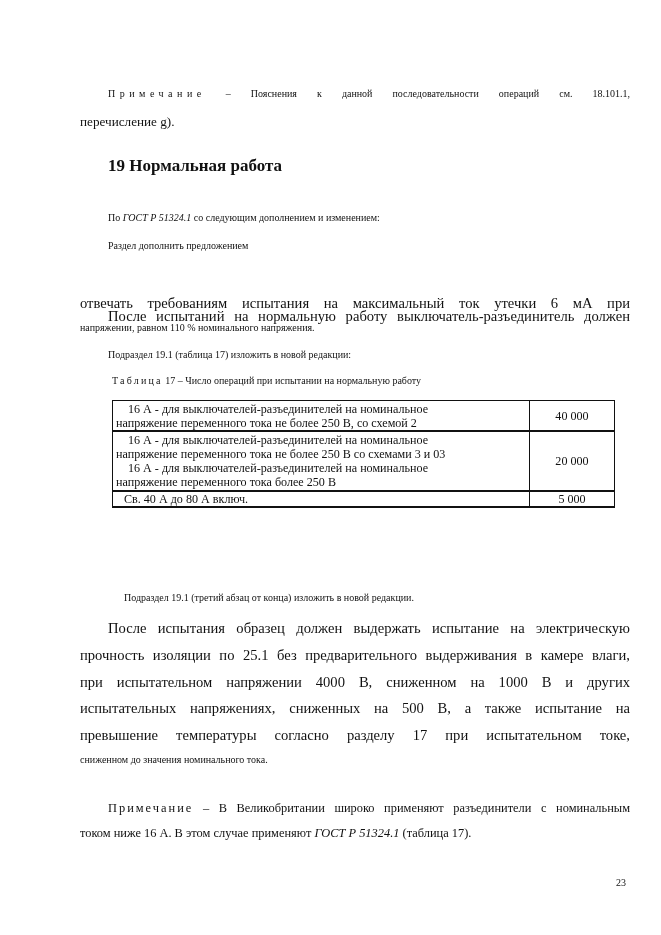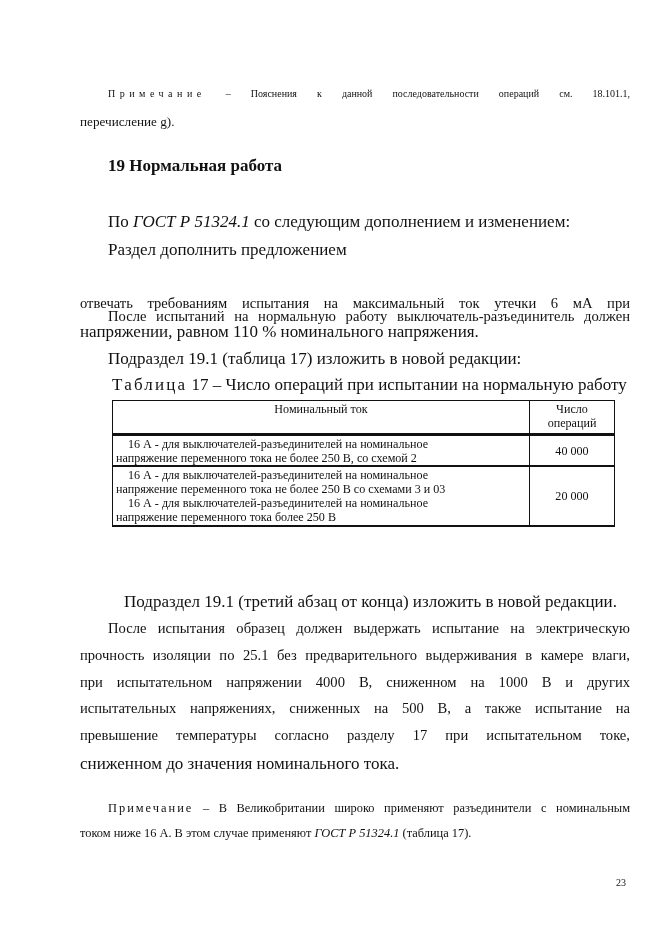--- a/index.html
+++ b/index.html
@@ -1,21 +1,21 @@
 <!DOCTYPE html>
 <html><head>
 <meta charset="utf-8">
 <style>
   html, body { margin: 0; padding: 0; background: #ffffff; }
   body {
     width: 661px; height: 935px; position: relative; overflow: hidden;
     font-family: "Liberation Serif", serif; color: #111;
   }
   .abs { position: absolute; white-space: nowrap; }
-  .p14 { font-size: 17px; }
+  .p14 { font-size: 10px; }
   .justify-line { position: absolute; left: 80px; width: 550px; text-align: justify; text-align-last: justify; white-space: nowrap; font-size: 14.6px; }
   .note { font-size: 12.4px; }
   .spaced { letter-spacing: 4.5px; }
   .spaced-sm { letter-spacing: 2.2px; }
   h2 { margin: 0; font-size: 17px; font-weight: bold; }
   i { font-style: italic; }
 
   table.t17 {
     position: absolute; left: 112px; top: 400px; width: 503px;
     border-collapse: collapse; font-size: 12.1px; line-height: 14px;
@@ -43,31 +43,31 @@
 <div class="abs p14" style="left:108px; top:240px;">Раздел дополнить предложением</div>
 <div class="justify-line" style="left:108px; width:522px; top:268px;margin-top:40px;">После испытаний на нормальную работу выключатель-разъединитель должен</div>
 <div class="justify-line" style="top:295px;">отвечать требованиям испытания на максимальный ток утечки 6 мА при</div>
 <div class="abs p14" style="left:80px; top:322px;">напряжении, равном  110 % номинального напряжения.</div>
 <div class="abs p14" style="left:108px; top:349px;">Подраздел 19.1 (таблица 17) изложить в новой редакции:</div>
 
 <div class="abs p14" style="left:112px; top:375px;"><span class="spaced-sm">Таблица</span><span> 17 – Число операций при испытании на нормальную работу</span></div>
 
 <table class="t17">
   <tbody>
-      <tr class="hdr">
-    <td class="c1">Номинальный ток</td>
-    <td class="c2"><span>Число</span><br><span>операций</span></td>
-  </tr>
   <tr class="thick">
     <td class="c1" style="height:29px;"><span class="ind">16 А - для выключателей-разъединителей на номинальное</span><br><span>напряжение переменного тока не более 250 В, со схемой 2</span></td>
     <td class="c2">40 000</td>
   </tr>
   <tr class="thick">
     <td class="c1" style="height:58px;"><span class="ind">16 А - для выключателей-разъединителей на номинальное</span><br><span>напряжение переменного тока  не более 250 В со  схемами 3 и 03</span><br><span class="ind">16 А - для выключателей-разъединителей на номинальное</span><br><span>напряжение переменного тока  более 250 В</span></td>
     <td class="c2">20 000</td>
+  </tr>
+  <tr class="small thick">
+    <td class="c1"><span class="ind2">Св. 40 А  до 80 А включ.</span></td>
+    <td class="c2">5 000</td>
   </tr>
 </tbody>
   </table>
 
 <div class="abs p14" style="left:124px; top:592px;">Подраздел 19.1 (третий абзац от конца) изложить в новой редакции.</div>
 <div class="justify-line" style="left:108px; width:522px; top:620px;">После испытания образец должен выдержать испытание на электрическую</div>
 <div class="justify-line" style="top:647px;">прочность изоляции по 25.1 без предварительного выдерживания в камере влаги,</div>
 <div class="justify-line" style="top:674px;">при испытательном напряжении 4000 В, сниженном на 1000 В и других</div>
 <div class="justify-line" style="top:700px;">испытательных напряжениях, сниженных на 500 В, а также испытание на</div>
 <div class="justify-line" style="top:727px;">превышение температуры согласно разделу 17 при испытательном токе,</div>

